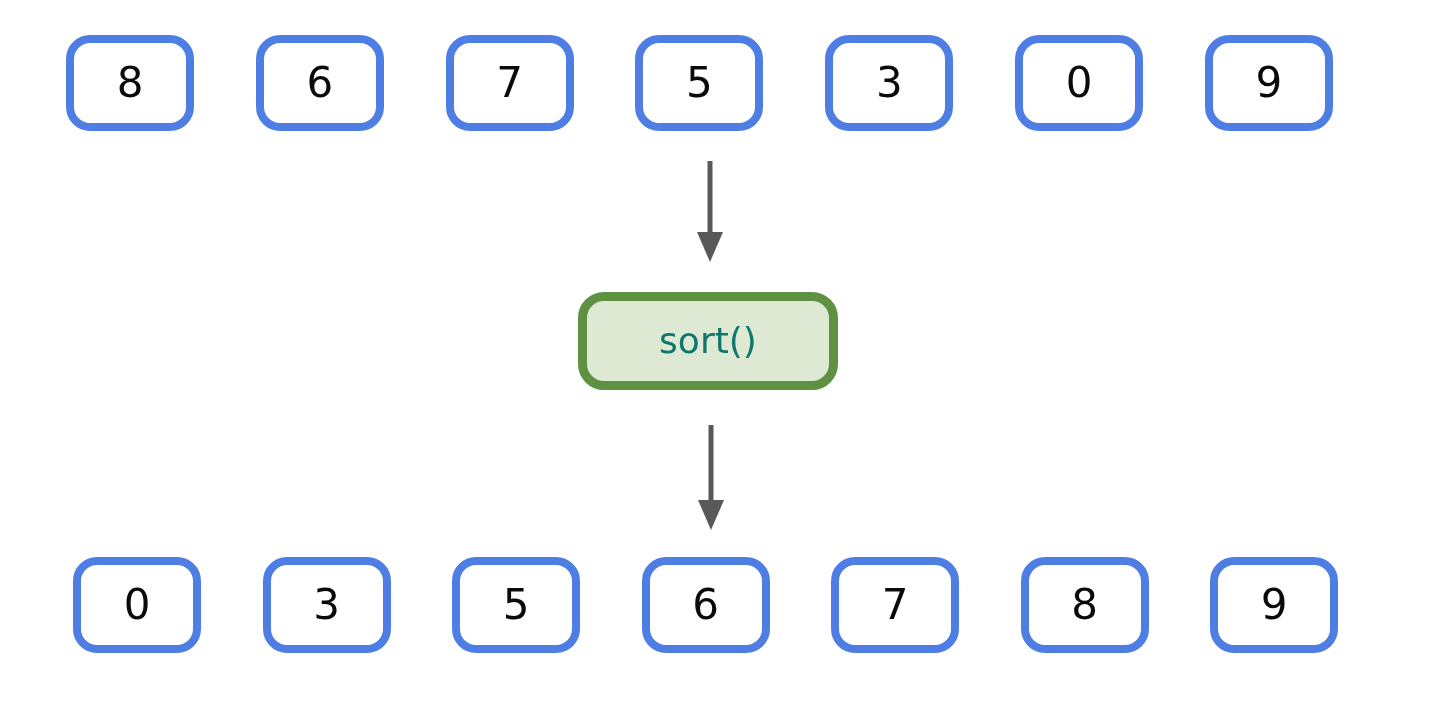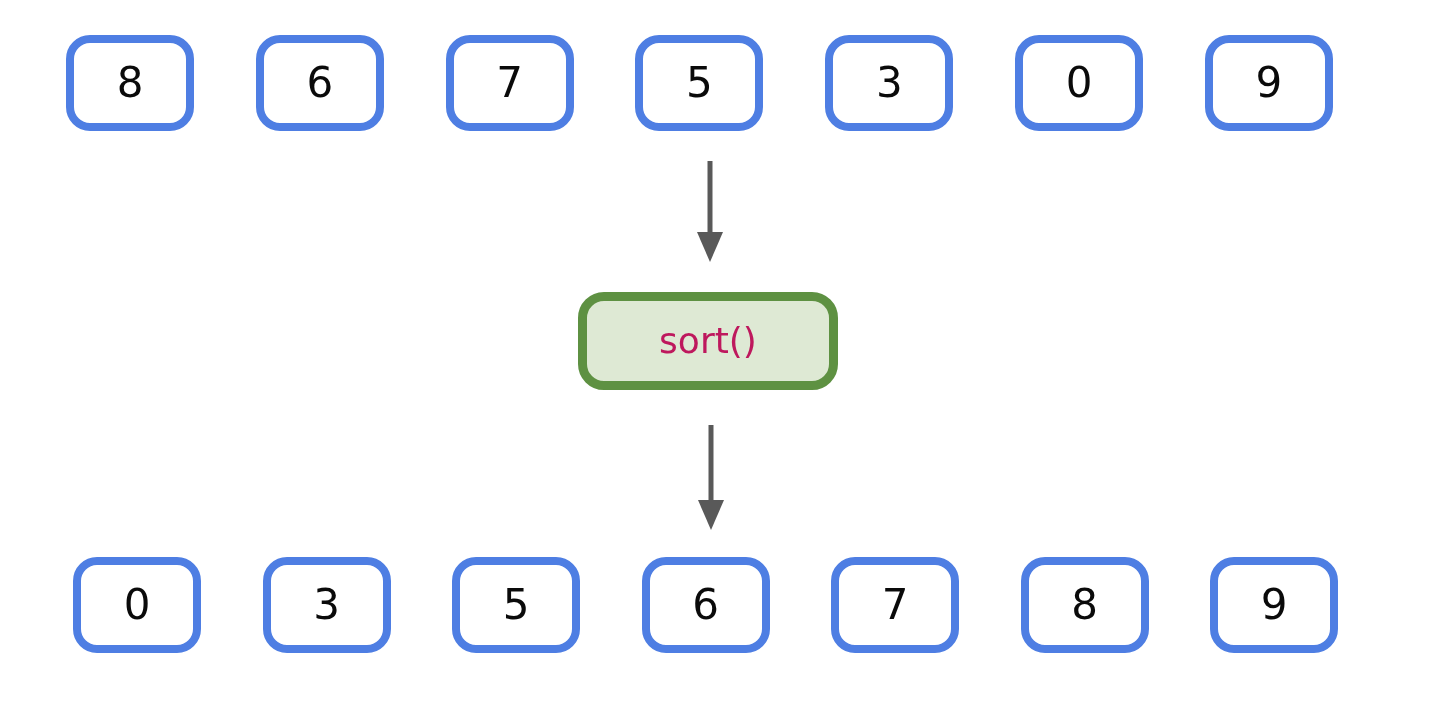--- a/index.html
+++ b/index.html
@@ -51,21 +51,21 @@
     top: 292px;
     width: 260px;
     height: 98px;
     background: #dee9d4;
     border: 9px solid #5e9142;
     border-radius: 26px;
     display: flex;
     align-items: center;
     justify-content: center;
     font-size: 36px;
-    color: #be185d;
+    color: #0f766e;
     line-height: 1;
   }
   .flow-arrow {
     position: absolute;
     width: 30px;
   }
   .arrow-1 {
     left: 695px;
     top: 160px;
     height: 102px;

